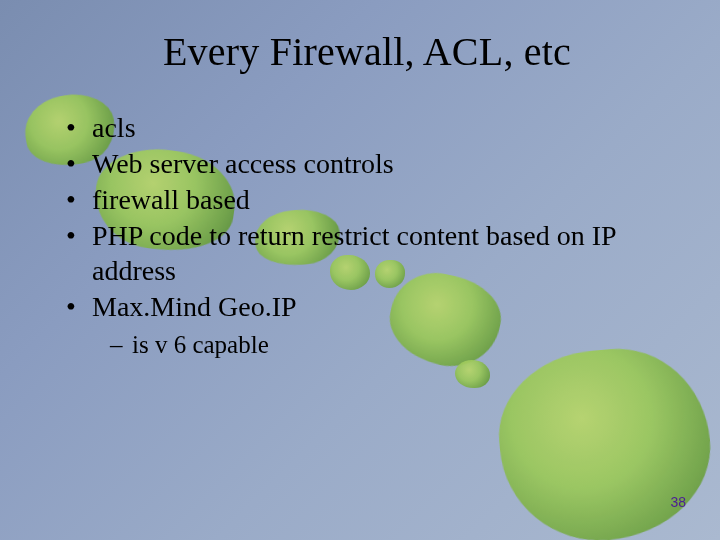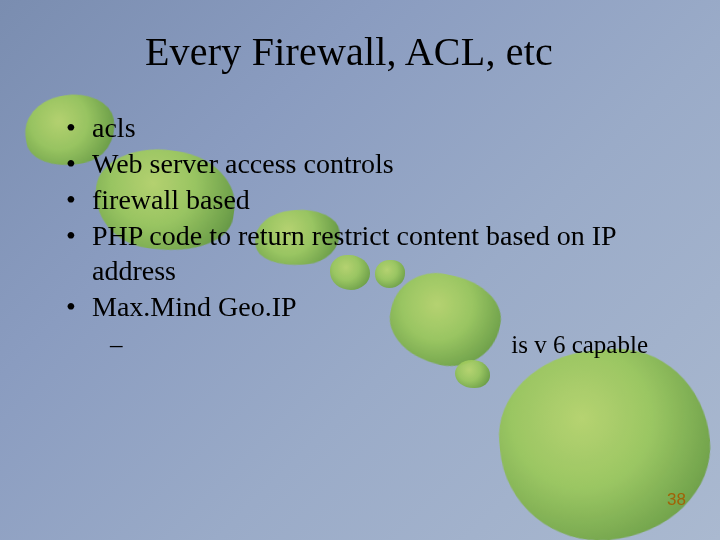--- a/index.html
+++ b/index.html
@@ -29,21 +29,21 @@
   .i4 { width: 40px; height: 35px; top: 255px; left: 330px; border-radius: 50% 60% 55% 60%; }
   .i5 { width: 30px; height: 28px; top: 260px; left: 375px; border-radius: 55% 50% 60% 55%; }
   .i6 { width: 110px; height: 90px; top: 275px; left: 390px; border-radius: 50% 60% 55% 65% / 60% 50% 65% 55%; transform: rotate(12deg); }
   .i7 { width: 35px; height: 28px; top: 360px; left: 455px; border-radius: 55% 60% 50% 60%; }
   .i8 { width: 210px; height: 190px; top: 350px; left: 500px; border-radius: 55% 50% 60% 55% / 50% 60% 55% 60%; transform: rotate(-5deg); }
 
   .content {
     position: absolute;
     inset: 0;
     z-index: 1;
-    padding: 28px 72px 0 50px;
+    padding: 28px 36px 0 50px;
   }
   .title {
     font-size: 40px;
     font-weight: 400;
     text-align: center;
     margin-bottom: 36px;
     letter-spacing: 0.2px;
   }
   ul.bullets {
     list-style: none;
@@ -61,39 +61,38 @@
     position: absolute;
     left: 4px;
     top: 0;
     font-size: 28px;
   }
   ul.sub {
     list-style: none;
     font-size: 25px;
     margin-top: 6px;
     margin-left: 18px;
-    text-align: right;
   }
   ul.sub > li {
     position: relative;
     padding-left: 22px;
   }
   ul.sub > li::before {
     content: "–";
     position: absolute;
     left: 0;
     top: 0;
   }
   .pagenum {
     position: absolute;
     right: 34px;
     bottom: 30px;
     font-family: Arial, Helvetica, sans-serif;
-    font-size: 17px;
-    color: #a16207;
+    font-size: 14px;
+    color: #4c1d95;
     z-index: 1;
   }
 </style>
 </head>
 <body>
 
 <div class="bg"></div>
 <div class="island i1"></div>
 <div class="island i2"></div>
 <div class="island i3"></div>

